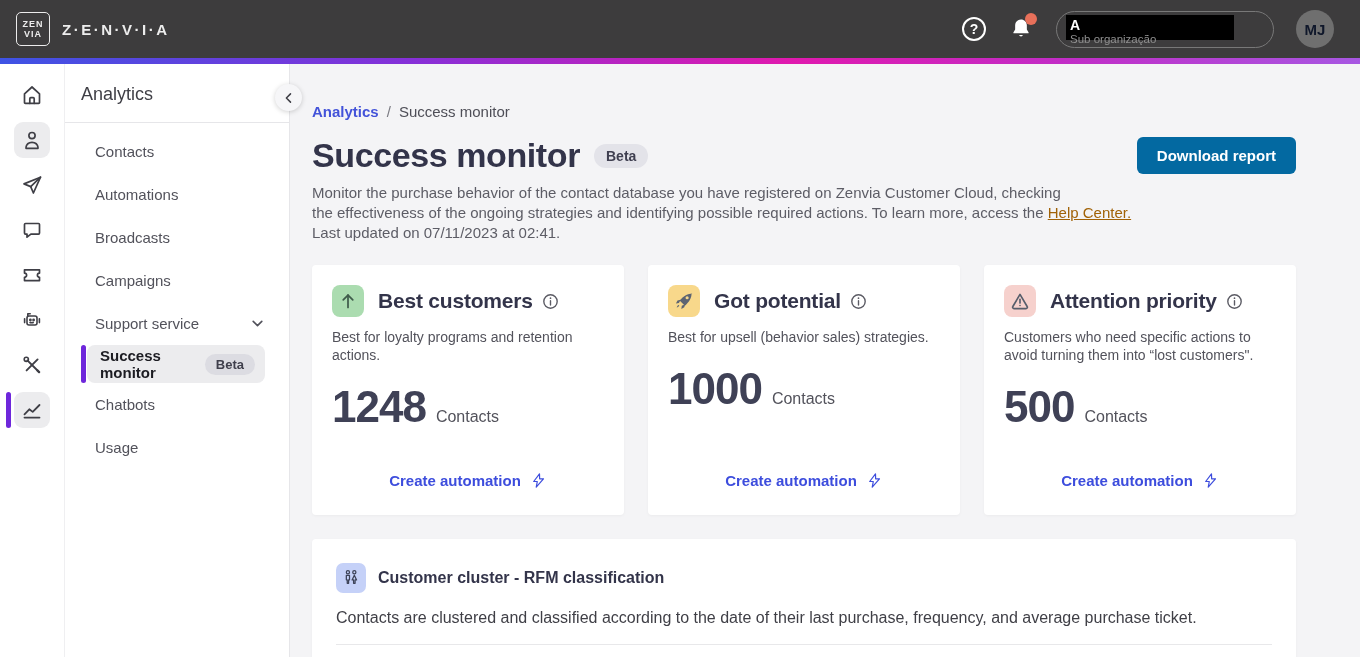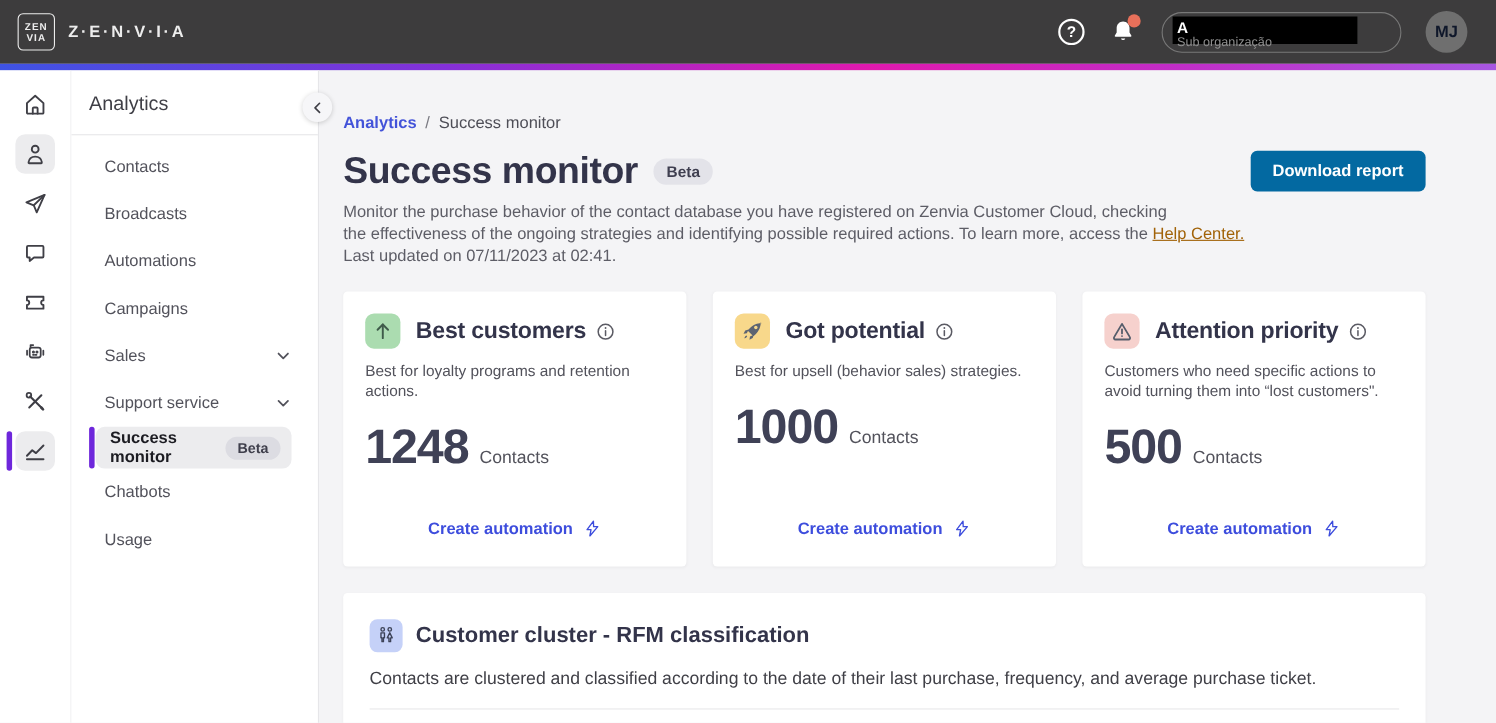--- a/index.html
+++ b/index.html
@@ -86,21 +86,21 @@
   .metric .num { font-size:44px; font-weight:700; color:#3f4156; letter-spacing:-1px; }
   .metric .unit { font-size:16px; color:#52525b; }
   .card-action { margin-top:auto; display:flex; align-items:center; justify-content:center; gap:9px;
     color:#3d4ddd; font-size:15px; font-weight:700; cursor:pointer; }
 
   
   .rfm-card { margin-top:24px; background:#fff; border-radius:4px; box-shadow:0 1px 3px rgba(0,0,0,.04);
     padding:24px 24px 0; height:200px; }
   .rfm-head { display:flex; align-items:center; }
   .rfm-icon { width:30px; height:30px; border-radius:7px; display:flex; align-items:center; justify-content:center; }
-  .rfm-title { margin-left:12px; font-size:20px; font-weight:700; color:#33344a; }
+  .rfm-title { margin-left:12px; font-size:16px; font-weight:700; color:#33344a; }
   .rfm-desc { margin-top:16px; font-size:16px; color:#3f3f46; }
   .rfm-divider { margin-top:17px; border-top:1px solid #e8e8ea; }
 
   svg { display:block; }
 </style>
 </head>
 <body>
 
 <header class="topbar">
   <div class="logo-box">
@@ -196,35 +196,27 @@
         <path d="M14 6.5 8.5 12l5.5 5.5"></path>
       </svg>
     </div>
     <div class="sidebar-title">Analytics</div>
     <div class="sidebar-divider"></div>
     <ul class="menu">
       <li class="menu-item">
         <span class="label">Contacts</span>
       </li>
       <li class="menu-item">
+        <span class="label">Automations</span>
+      </li>
+      <li class="menu-item">
         <span class="label">Broadcasts</span>
       </li>
       <li class="menu-item">
-        <span class="label">Automations</span>
-      </li>
-      <li class="menu-item">
         <span class="label">Campaigns</span>
-      </li>
-      <li class="menu-item">
-        <span class="label">Sales</span>
-        <span class="chev">
-          <svg width="19" height="19" viewBox="0 0 20 20" fill="none" stroke="currentColor" stroke-width="1.7" stroke-linecap="round" stroke-linejoin="round">
-              <path d="M5.5 7.8 10 12.3l4.5-4.5"></path>
-            </svg>
-        </span>
       </li>
       <li class="menu-item">
         <span class="label">Support service</span>
         <span class="chev">
           <svg width="19" height="19" viewBox="0 0 20 20" fill="none" stroke="currentColor" stroke-width="1.7" stroke-linecap="round" stroke-linejoin="round">
               <path d="M5.5 7.8 10 12.3l4.5-4.5"></path>
             </svg>
         </span>
       </li>
       <li class="menu-item active">

